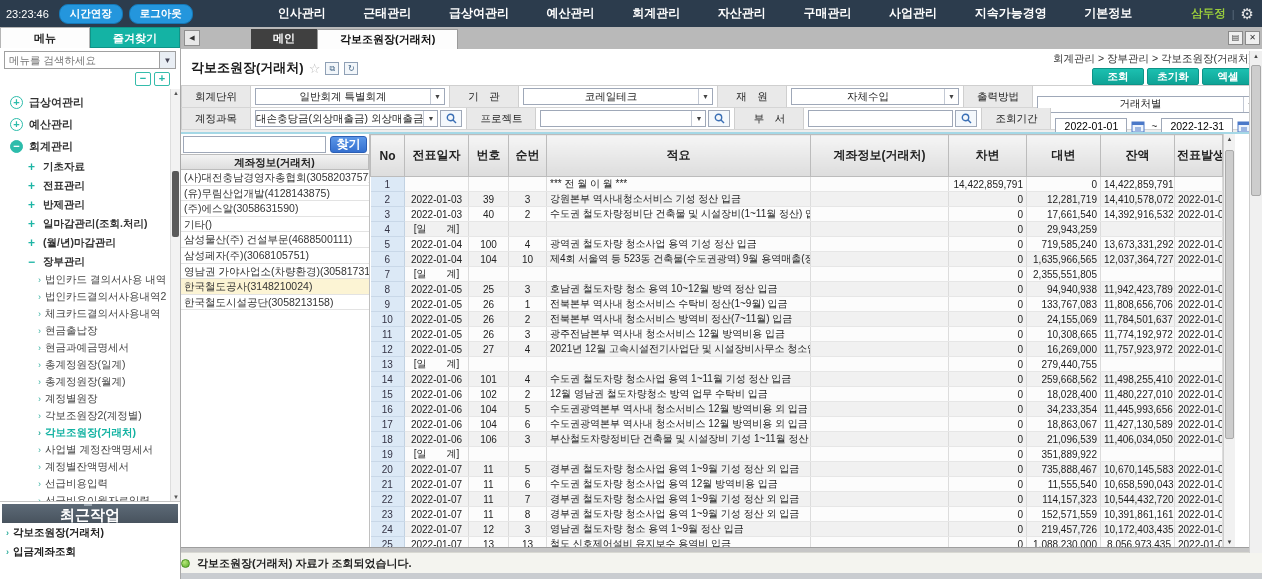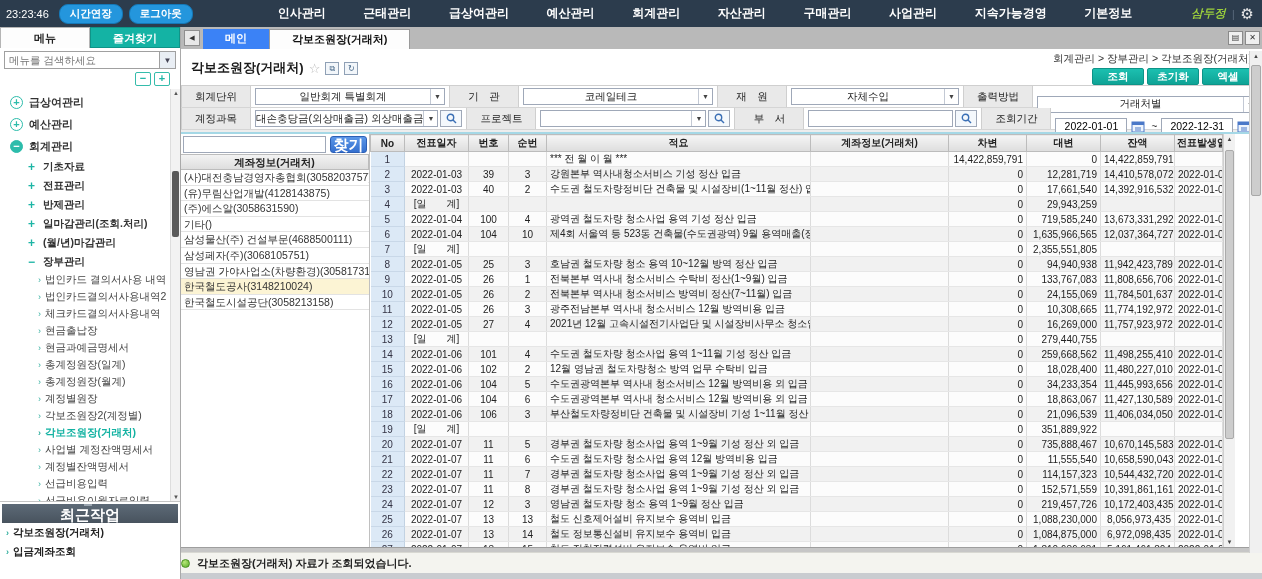--- a/index.html
+++ b/index.html
@@ -6,21 +6,21 @@
   html,body { width:1262px; height:579px; overflow:hidden; }
   body { font-family:"Liberation Sans","DejaVu Sans",sans-serif; background:#c9ccd0; font-size:11px; color:#222; }
   .app { width:1262px; height:579px; display:flex; flex-direction:column; background:#e8e8e8; }
 
   
   .topbar { height:27px; background:#2c3c4d; display:flex; align-items:center; flex:0 0 27px; padding:0 8px 0 6px; }
   .clock { color:#fff; font-size:11px; margin-right:10px; }
   .pill { background:#2496dd; border:1px solid #1478b8; color:#fff; font-size:10.5px; font-weight:bold; border-radius:9px; padding:2px 10px; margin-right:6px; cursor:pointer; }
   .topnav { flex:1; display:flex; justify-content:space-around; padding:0 40px 0 60px; }
   .topmenu { color:#fff; font-weight:bold; font-size:12px; cursor:pointer; white-space:nowrap; }
-  .userarea { display:flex; align-items:center; gap:6px;font-style:italic; }
+  .userarea { display:flex; align-items:center; gap:6px; }
   .username { color:#9acd3c; font-weight:bold; font-size:11.5px; }
   .usersep { color:#5a6b7c; }
   .gear { color:#e8e8e8; font-size:15px; cursor:pointer; }
 
   .content-row { flex:1; display:flex; min-height:0; }
 
   
   .sidebar { width:181px; flex:0 0 181px; background:#fff; border-right:1px solid #a9a9a9; display:flex; flex-direction:column; }
   .side-tabs { display:flex; height:21px; flex:0 0 21px; }
   .side-tab { flex:1; text-align:center; line-height:20px; font-weight:bold; font-size:11px; cursor:pointer; }
@@ -49,21 +49,21 @@
   .recent-header { height:19px; background:linear-gradient(#5d6a77,#48535e); color:#fff; font-weight:bold; font-size:15px; display:flex; align-items:center; padding:0 8px; margin:2px 2px 0 2px;flex-direction:column; }
   .recent-header .box { width:8px; height:8px; border:1px solid #9aa5b0; margin-right:5px; background:#6b7885; }
   .recent-header .sp { flex:1; }
   .recent-item { display:flex; align-items:center; height:19px; padding-left:6px; font-weight:bold; font-size:10.5px; color:#222; cursor:pointer; }
 
   
   .main { flex:1; display:flex; flex-direction:column; position:relative; background:#ededed; min-width:0; }
   .tabstrip { height:22px; flex:0 0 22px; background:#b9b9b9; display:flex; align-items:flex-end; padding-left:3px; }
   .tab-arrow { width:16px; height:16px; background:#e8e8e8; border:1px solid #8f8f8f; font-size:7px; line-height:14px; text-align:center; color:#333; margin:0 3px 3px 0; cursor:pointer; }
   .mtab { height:20px; line-height:19px; padding:0 22px; font-weight:bold; font-size:11px; cursor:pointer; }
-  .mtab.active { background:#3b82f6; color:#fff; }
+  .mtab.active { background:#404040; color:#fff;margin-left:48px; }
   .mtab.open { background:#fdfdfd; color:#111; border:1px solid #9a9a9a; border-bottom:none; }
   .strip-sp { flex:1; }
   .winbtn { width:15px; height:14px; background:#efefef; border:1px solid #8a8a8a; font-size:8px; line-height:12px; text-align:center; color:#333; margin:0 2px 4px 0; cursor:pointer; }
 
   .page-head { flex:0 0 34px; background:#fff; display:flex; padding:2px 8px 0 10px; }
   .title-wrap { display:flex; align-items:center; gap:5px; }
   .page-title { font-size:13px; font-weight:bold; color:#1a1a1a; }
   .star { color:#b9b9b9; font-size:13px; cursor:pointer; }
   .mini-ic { width:14px; height:13px; border:1px solid #8fa0b5; background:#f2f6fa; font-size:8px; line-height:12px; text-align:center; color:#4a6a8a; cursor:pointer; }
   .head-right { margin-left:auto; display:flex; flex-direction:column; align-items:flex-end; }
@@ -84,29 +84,29 @@
   .tinput { height:17px; border:1px solid #9fa8b8; background:#fff; font-size:10.5px; padding:0 4px; outline:none; font-family:inherit; }
   .dinput { width:72px; text-align:center; }
   .calbtn { width:18px; height:17px; display:flex; align-items:center; justify-content:center; cursor:pointer; border:none; background:transparent; }
   .tilde { font-size:10px; color:#333; margin:0 2px; }
 
   
   .workarea { flex:1; display:flex; border-top:2px solid #a5d8e6; background:#fff; min-height:0; margin-top:2px; }
   .vendor-col { width:189px; flex:0 0 189px; border-right:1px solid #c0c0c0; display:flex; flex-direction:column; }
   .vsearch { display:flex; gap:4px; padding:1px 2px; height:20px; flex:0 0 20px; align-items:center; }
   .vsearch input { flex:1; height:17px; border:1px solid #9fa8b8; font-size:10.5px; padding:0 3px; outline:none; font-family:inherit; }
-  .findbtn { width:46px; height:17px; background:linear-gradient(#5a96e8,#3570cf); border:1px solid #2c5fb5; border-radius:3px; color:#fff; font-weight:bold; font-size:15px; line-height:15px; text-align:center; cursor:pointer; }
+  .findbtn { width:46px; height:17px; background:linear-gradient(#5a96e8,#3570cf); border:1px solid #2c5fb5; border-radius:3px; color:#fff; font-weight:bold; font-size:12px; line-height:15px; text-align:center; cursor:pointer; }
   .vheader { height:16px; flex:0 0 16px; background:linear-gradient(#f3f3f3,#dedede); border:1px solid #bcbcbc; border-left:none; font-weight:bold; font-size:10.5px; text-align:center; line-height:15px; }
   .vlist { }
   .vitem { height:15.6px; line-height:15.5px; font-size:10.5px; color:#333; padding:0 3px; border-bottom:1px solid #e3e3e3; white-space:nowrap; overflow:hidden; cursor:pointer; background:#fff; }
   .vitem.selected { background:#fcf4d4; }
 
   .grid-col { flex:1; display:flex; min-width:0; }
   table.grid { border-collapse:collapse; table-layout:fixed; width:852px; }
-  .grid th { background:linear-gradient(#f5f5f5,#dddddd); border:1px solid #bcbcbc; font-size:10px; font-weight:bold; color:#222; height:15px; padding:1px 2px; white-space:nowrap; overflow:hidden; }
+  .grid th { background:linear-gradient(#f5f5f5,#dddddd); border:1px solid #bcbcbc; font-size:12px; font-weight:bold; color:#222; height:15px; padding:12px 2px; white-space:nowrap; overflow:hidden; }
   .grid td { border-right:1px solid #dcdcdc; border-bottom:1px solid #e6e6e6; font-size:10px; height:13.3px; padding:0 3px; white-space:nowrap; overflow:hidden; color:#222; }
   .grid tr.even td { background:#f1f1f1; }
   .grid tr.odd td { background:#fcfcfc; }
   .grid td.c-no { background:#dce9f6 !important; text-align:center; color:#334; border-right:1px solid #c2d2e2; border-bottom:1px solid #c9d8e8; }
   .c-ctr { text-align:center; }
   .c-amt { text-align:right; }
   .vrail { width:12px; flex:0 0 12px; background:#f1f1f1; border-left:1px solid #cfcfcf; position:relative; }
   .vrail .thumb { position:absolute; left:1px; width:9px; top:16px; height:70%; background:#cdcdcd; border:1px solid #aaa; border-radius:2px; }
   .vrail .arr { position:absolute; left:0; width:11px; text-align:center; font-size:6px; color:#444; }
 

